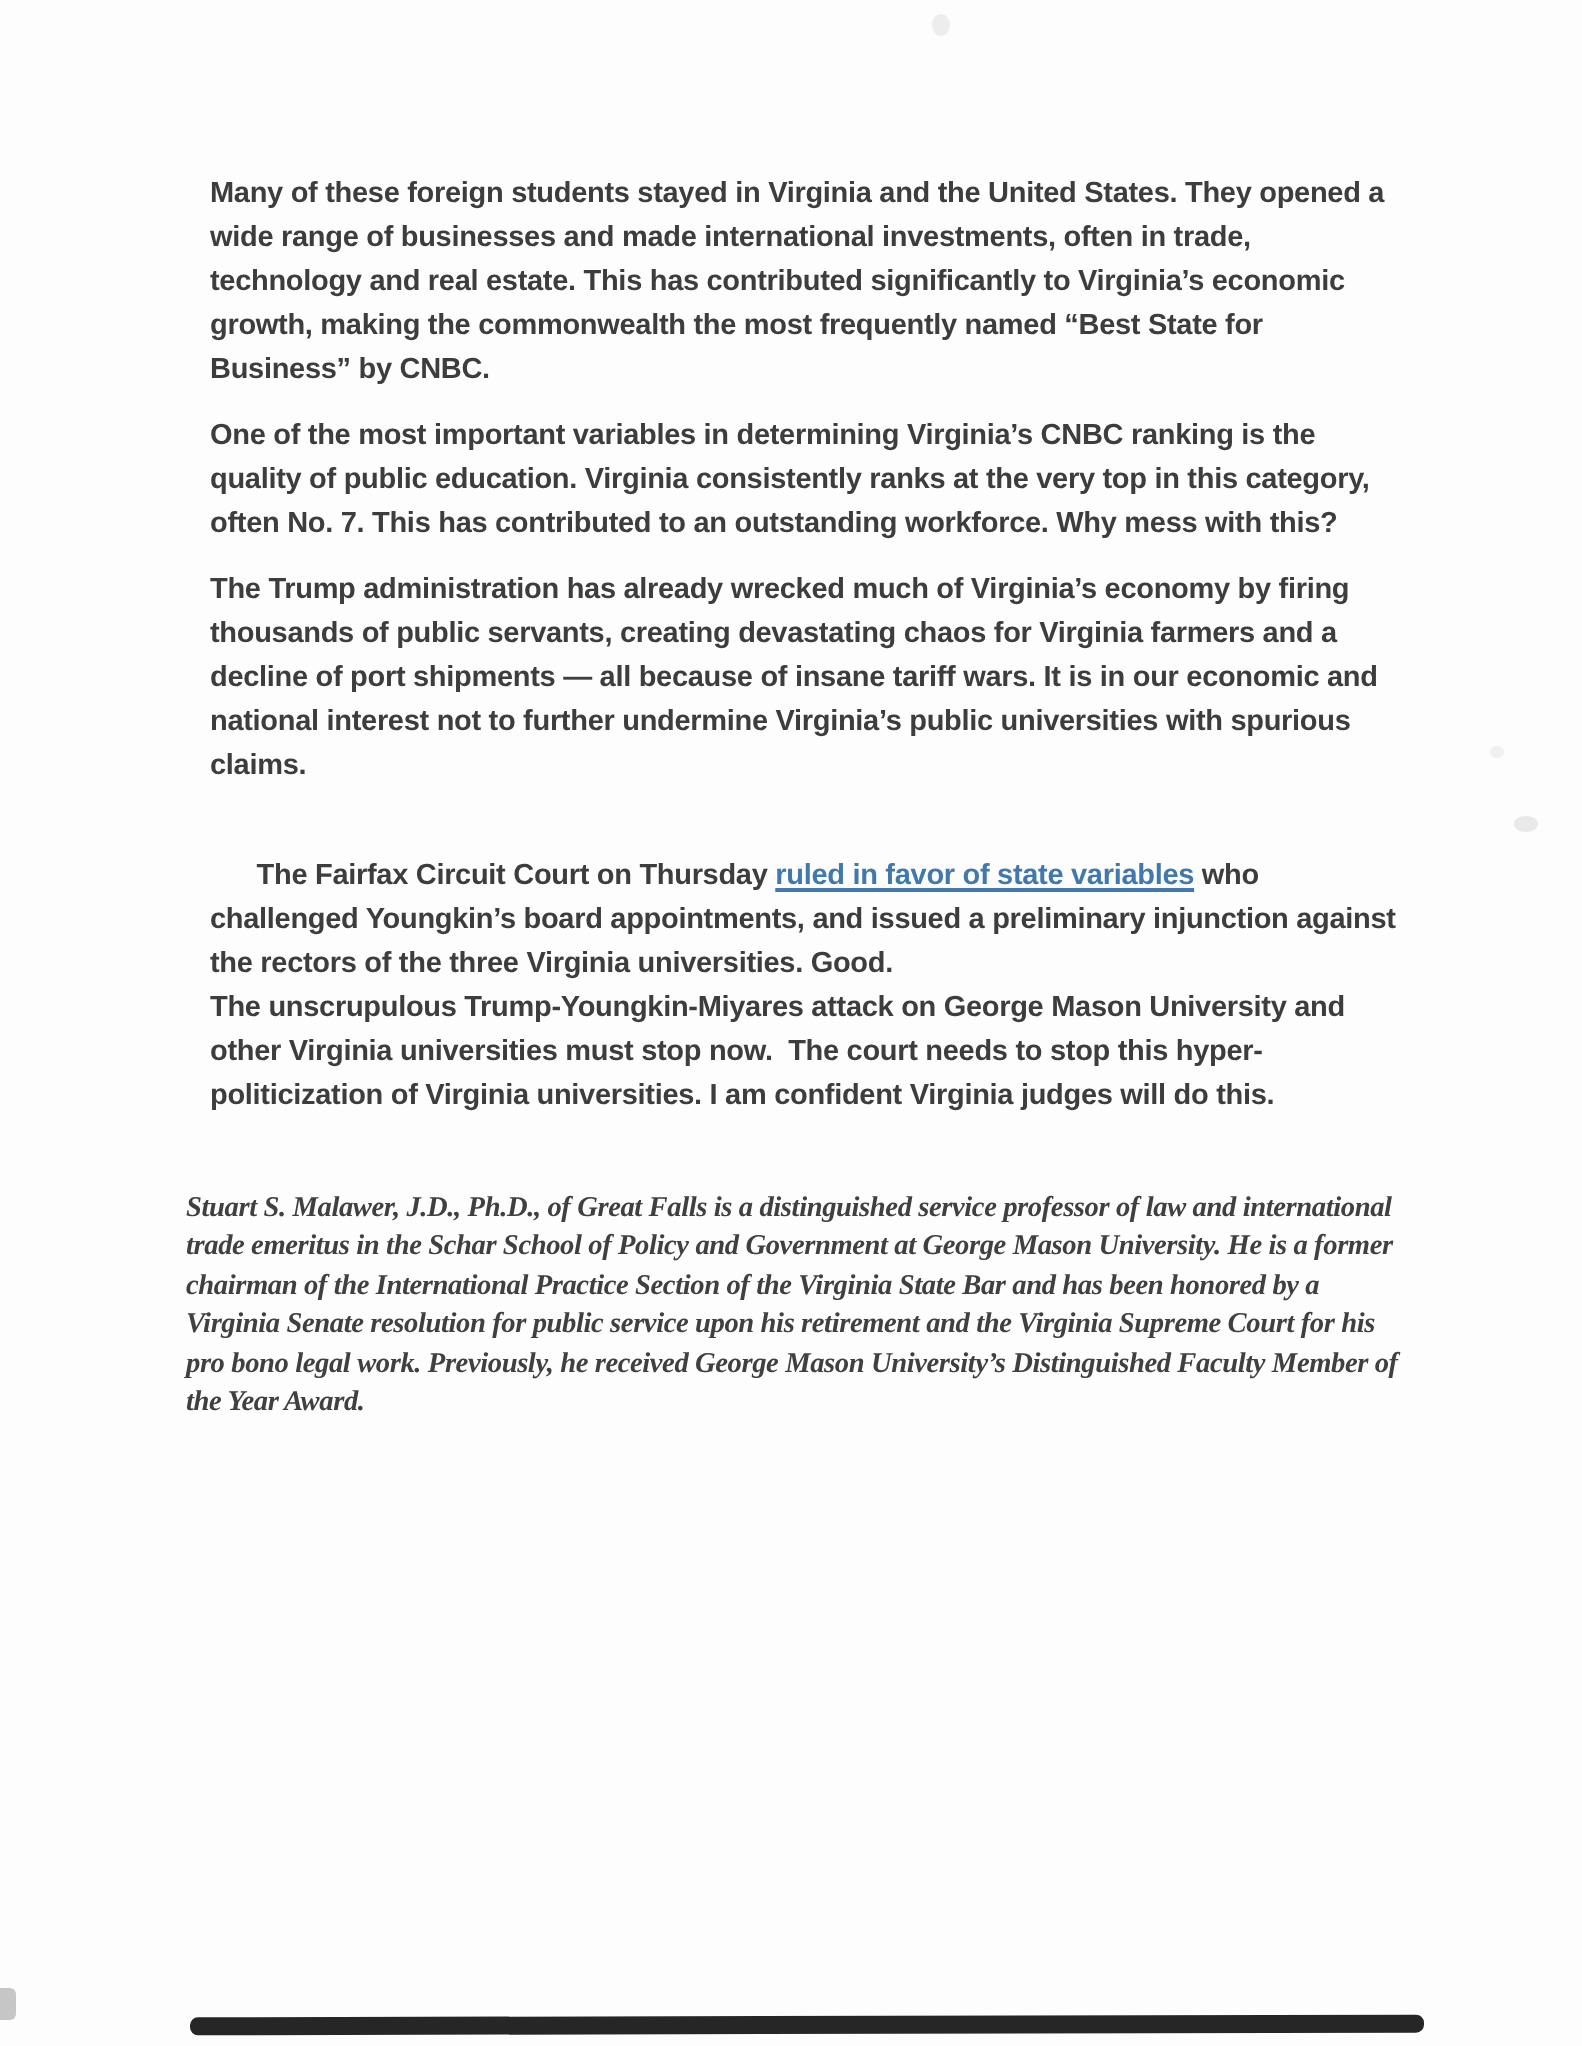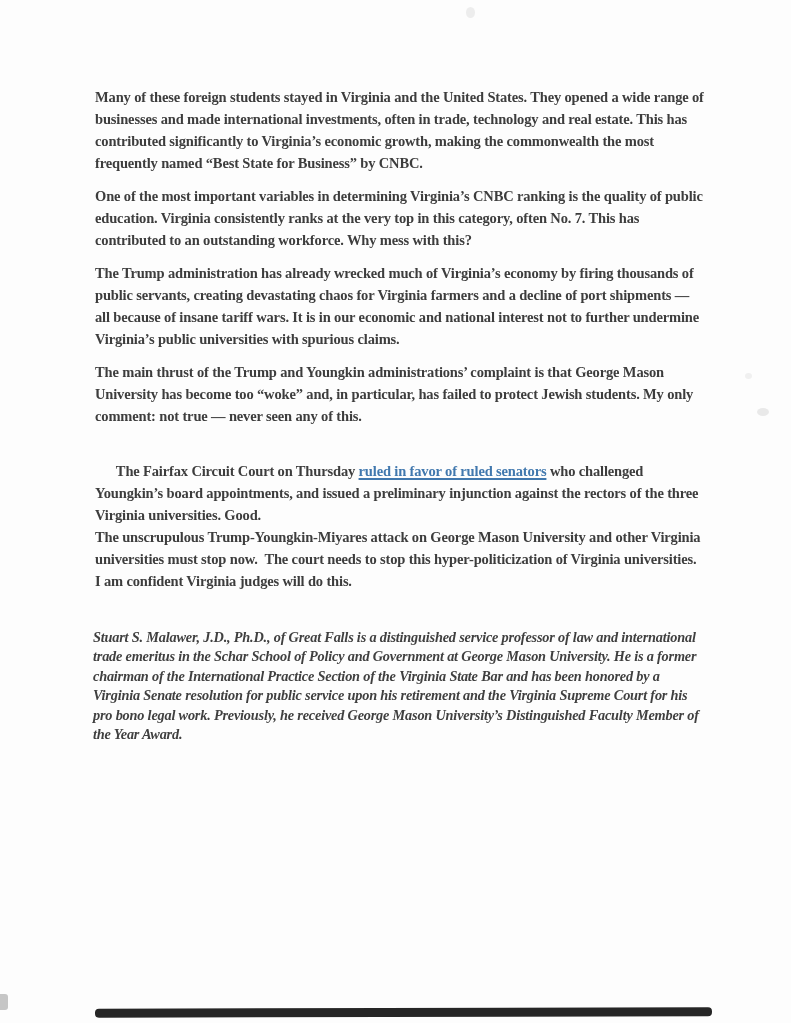--- a/index.html
+++ b/index.html
@@ -15,22 +15,22 @@
     background: #fdfdfd;
     overflow: hidden;
   }
   .content {
     position: absolute;
     left: 93px;
     top: 86px;
     width: 612px;
   }
   .para {
-    margin: 0 0 11px 2px;
-    font-family: Liberation Serif, serif;
+    margin: 0 0 11px 12px;
+    font-family: Liberation Sans, sans-serif;
     font-weight: bold;
     font-size: 14.5px;
     line-height: 22px;
     letter-spacing: -0.15px;
     color: #3d3d3d;
     white-space: pre-wrap;
   }
   .para a {
     color: #4178ae;
     text-decoration: underline;
@@ -117,24 +117,23 @@
   <div class="scan-smudge-right-1"></div>
   <div class="scan-smudge-right-2"></div>
 
   <div class="content">
     <p class="para">Many of these foreign students stayed in Virginia and the United States. They opened a wide range of businesses and made international investments, often in trade, technology and real estate. This has contributed significantly to Virginia’s economic growth, making the commonwealth the most frequently named “Best State for Business” by CNBC.</p>
 
     <p class="para">One of the most important variables in determining Virginia’s CNBC ranking is the quality of public education. Virginia consistently ranks at the very top in this category, often No. 7. This has contributed to an outstanding workforce. Why mess with this?</p>
 
     <p class="para">The Trump administration has already wrecked much of Virginia’s economy by firing thousands of public servants, creating devastating chaos for Virginia farmers and a decline of port shipments — all because of insane tariff wars. It is in our economic and national interest not to further undermine Virginia’s public universities with spurious claims.</p>
 
-    <p class="para">The main thrust of the Trump and Youngkin administrations’ complaint is that George Mason University has become too “woke” and, in particular, has failed to protect Jewish students. My only comment: not true — never seen any of this.</p>
 
     <p class="para">
-      <span>The Fairfax Circuit Court on Thursday </span><a>ruled in favor of ruled senators</a><span> who challenged Youngkin’s board appointments, and issued a preliminary injunction against the rectors of the three Virginia universities. Good.
+      <span>The Fairfax Circuit Court on Thursday </span><a>ruled in favor of state variables</a><span> who challenged Youngkin’s board appointments, and issued a preliminary injunction against the rectors of the three Virginia universities. Good.
 The unscrupulous Trump-Youngkin-Miyares attack on George Mason University and other Virginia universities must stop now.  The court needs to stop this hyper-politicization of Virginia universities. I am confident Virginia judges will do this.</span>
     </p>
 
     <p class="bio">Stuart S. Malawer, J.D., Ph.D., of Great Falls is a distinguished service professor of law and international trade emeritus in the Schar School of Policy and Government at George Mason University. He is a former chairman of the International Practice Section of the Virginia State Bar and has been honored by a Virginia Senate resolution for public service upon his retirement and the Virginia Supreme Court for his pro bono legal work. Previously, he received George Mason University’s Distinguished Faculty Member of the Year Award.</p>
   </div>
 
 
   <div class="scan-nub"></div>
   <div class="scan-bar"></div>
 

